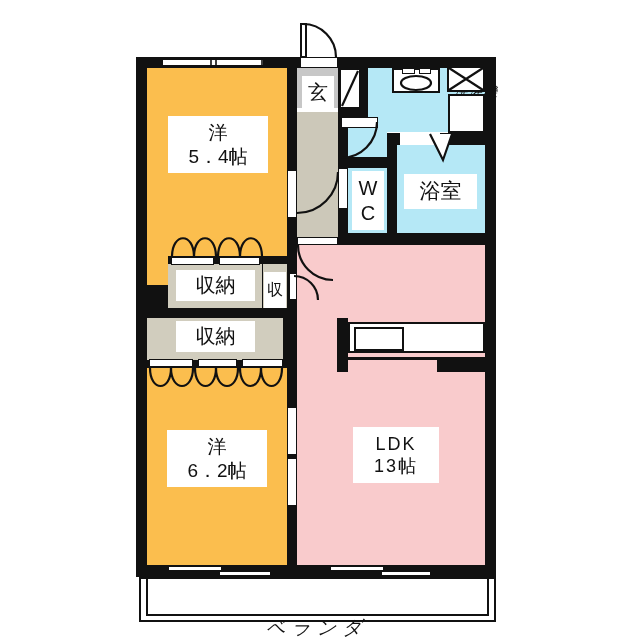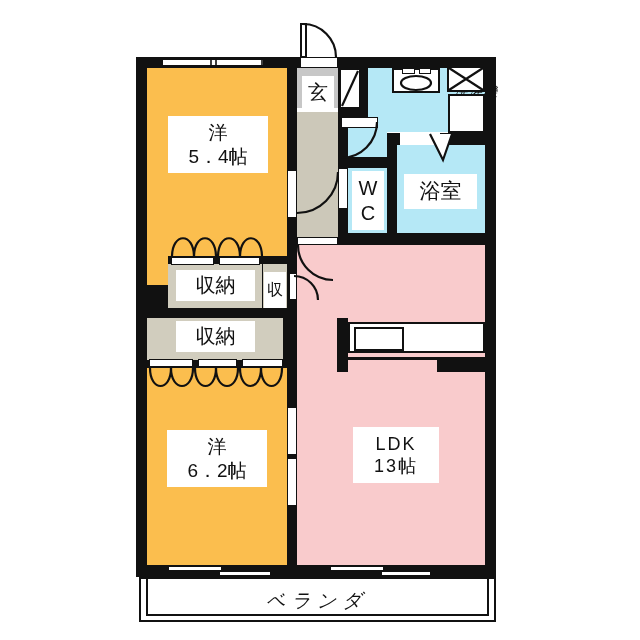--- a/index.html
+++ b/index.html
@@ -105,21 +105,21 @@
   <div class="strip" style="left:402px;top:68px;width:13px;height:6px;"></div>
   <div class="strip" style="left:419px;top:68px;width:12px;height:6px;"></div>
   <div class="item" style="left:447px;top:66px;width:38px;height:26px;"></div>
   <div class="item" style="left:448px;top:94px;width:37px;height:39px;"></div>
   <div class="item" style="left:348px;top:322px;width:137px;height:31px;"></div>
   <div class="item" style="left:354px;top:327px;width:50px;height:24px;"></div>
   <div class="abs" style="left:348px;top:357px;width:137px;height:3px;background:#111;z-index:4;"></div>
 
   <div class="abs" style="left:139px;top:577px;width:357px;height:45px;background:#fff;border:2px solid #111;box-sizing:border-box;z-index:2;"></div>
   <div class="abs" style="left:146px;top:577px;width:343px;height:39px;border-left:2px solid #111;border-right:2px solid #111;border-bottom:2px solid #111;box-sizing:border-box;z-index:2;"></div>
-  <div class="veranda-label" style="left:139px;top:588px;width:356px;font-family:Liberation Serif, serif;">ベランダ</div>
+  <div class="veranda-label" style="left:139px;top:615px;width:356px;font-family:Liberation Serif, serif;">ベランダ</div>
 
   <div class="label sz19" style="left:168px;top:116px;width:100px;height:57px;">
     <span>洋</span>
     <span>5．4帖</span>
   </div>
   <div class="label sz19" style="left:167px;top:430px;width:100px;height:57px;">
     <span>洋</span>
     <span>6．2帖</span>
   </div>
   <div class="label ldkf" style="left:353px;top:427px;width:86px;height:56px;">

